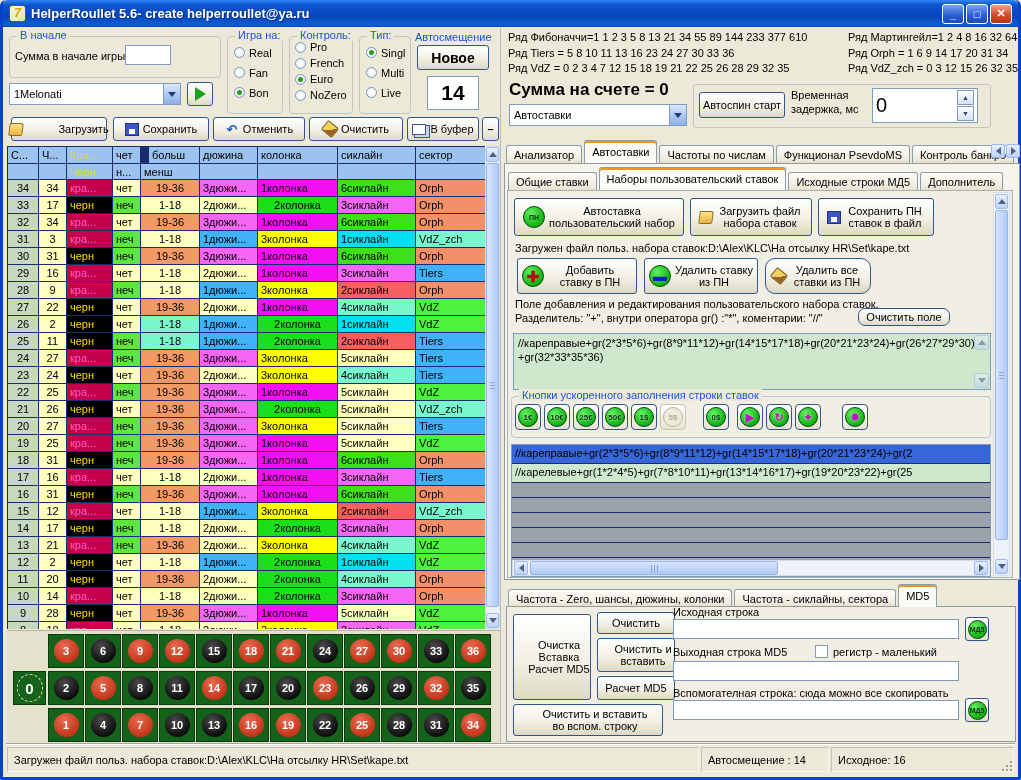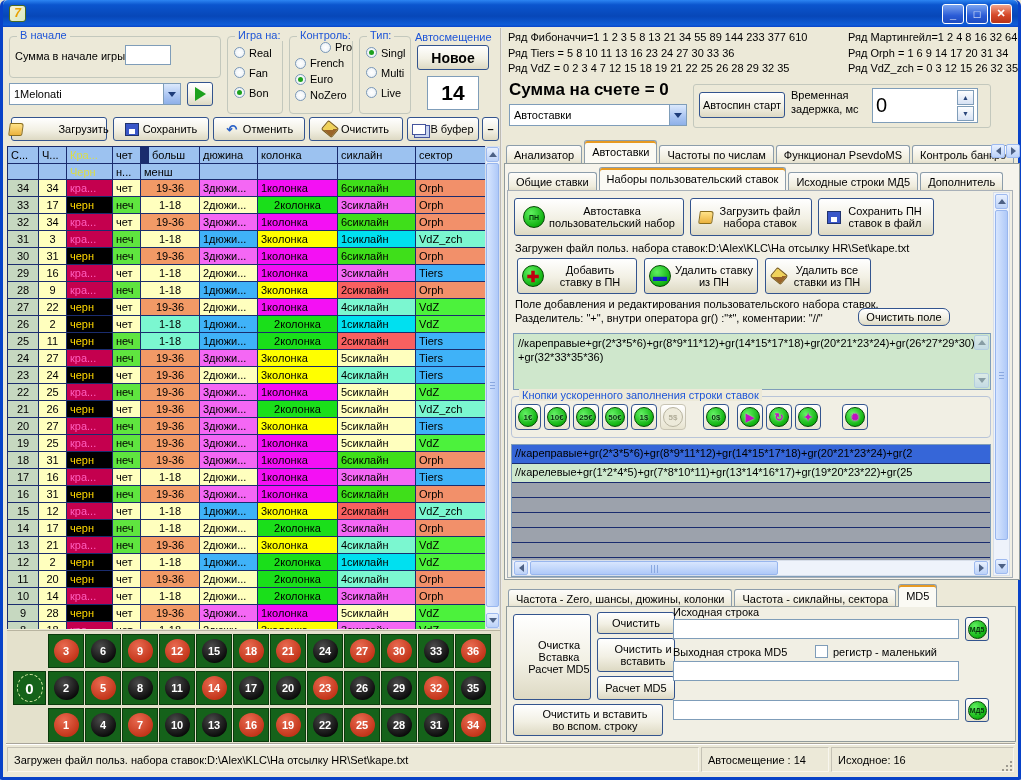--- a/index.html
+++ b/index.html
@@ -116,20 +116,21 @@
   .spinbtn{position:absolute;width:17px;height:15px;background:linear-gradient(180deg,#FDFEFF,#D7E2F4);border:1px solid #7F9DB9;
     display:flex;align-items:center;justify-content:center;font-size:7px;color:#29457A;}
 </style>
 </head>
 <body>
 
 <div class="win">
 
   <div class="titlebar">
     <div class="appico">7</div>
+    <div class="title-text">HelperRoullet 5.6- create helperroullet@ya.ru</div>
     <div class="winbtns">
       <div class="winbtn">_</div>
       <div class="winbtn">□</div>
       <div class="winbtn close">✕</div>
     </div>
   </div>
 
   <div class="grp" style="left:6px;top:36px;width:212px;height:42px;">
     <span class="t">В начале</span>
   </div>
@@ -159,21 +160,21 @@
         </div>
         <div class="radio-row">
           <span class="radio on"></span>
           <span class="rlabel">Bon</span>
         </div>
       </div>
   </div>
   <div class="grp" style="left:286px;top:36px;width:64px;height:78px;">
     <span class="t">Контроль:</span>
     <div style="padding-top:1px;">
-        <div class="radio-row" style="height: 14px; margin: 2px 0px 2px 5px; justify-content: flex-end;">
+        <div class="radio-row" style="height: 14px; margin: 2px 0px 2px 5px;">
           <span class="radio"></span>
           <span class="rlabel">Pro</span>
         </div>
         <div class="radio-row" style="height: 14px; margin: 2px 0px 2px 5px;">
           <span class="radio"></span>
           <span class="rlabel">French</span>
         </div>
         <div class="radio-row" style="height: 14px; margin: 2px 0px 2px 5px;">
           <span class="radio on"></span>
           <span class="rlabel">Euro</span>
@@ -676,21 +677,21 @@
   <div class="lbl" style="left:512px;top:242px;">Загружен файл польз. набора ставок:D:\Alex\KLC\На отсылку HR\Set\kape.txt</div>
 
   <div class="xpbtn" style="left:514px;top:258px;width:120px;height:36px;">
     <span class="greenico" style="color:#C00010;font-size:15px;">✚</span>
     <span style="width:84px;white-space:normal;">Добавить ставку в ПН</span>
   </div>
   <div class="xpbtn" style="left:641px;top:258px;width:114px;height:36px;">
     <span class="greenico" style="color:#1020C0;font-size:14px;">▬</span>
     <span style="width:78px;white-space:normal;">Удалить ставку из ПН</span>
   </div>
-  <div class="xpbtn" style="left:762px;top:258px;width:106px;height:36px;">
+  <div class="xpbtn" style="left:762px;top:258px;width:106px;height:36px;border-radius:10px;">
     <span class="ico ico-clear-brush"></span>
     <span style="width:74px;white-space:normal;">Удалить все ставки из ПН</span>
   </div>
 
   <div class="lbl" style="left:512px;top:298px;">Поле добавления и редактирования пользовательского набора ставок.</div>
   <div class="lbl" style="left:512px;top:312px;">Разделитель: "+", внутри оператора gr() :"*", коментарии: "//"</div>
   <div class="xpbtn" style="left:855px;top:308px;width:92px;height:18px;border-radius:7px;">Очистить поле</div>
 
   <div class="abs" style="left:510px;top:333px;width:478px;height:57px;background:#CFE7CC;border:1px solid #7F9DB9;font-size:11px;padding:2px 4px;white-space:pre-wrap;word-break:break-all;line-height:14px;overflow:hidden;">//кареправые+gr(2*3*5*6)+gr(8*9*11*12)+gr(14*15*17*18)+gr(20*21*23*24)+gr(26*27*29*30)
 +gr(32*33*35*36)</div>
@@ -795,20 +796,21 @@
   <input class="inp" style="left: 670px; top: 619px; width: 286px; height: 20px;" value="">
   <div class="md5btn" style="left:962px;top:617px;">
       <span class="greenico" style="width:19px;height:19px;">МД5</span>
     </div>
 
   <div class="lbl" style="left:670px;top:646px;">Выходная строка MD5</div>
   <div class="checkbox" style="left:812px;top:645px;"></div>
   <div class="lbl" style="left:830px;top:646px;">регистр  - маленький</div>
   <input class="inp" style="left: 670px; top: 661px; width: 286px; height: 20px;" value="">
 
+  <div class="lbl" style="left:670px;top:687px;">Вспомогателная строка: сюда можно все скопировать</div>
   <input class="inp" style="left: 670px; top: 700px; width: 286px; height: 20px;" value="">
   <div class="md5btn" style="left:962px;top:698px;">
       <span class="greenico" style="width:19px;height:19px;">МД5</span>
     </div>
 
   <div id="statusbar">
     <div class="stcell" style="width:692px;">Загружен файл польз. набора ставок:D:\Alex\KLC\На отсылку HR\Set\kape.txt</div>
     <div class="stcell" style="width:128px;">Автосмещение : 14</div>
     <div class="stcell" style="flex:1;">Исходное: 16</div>
     <div style="position:absolute;right:2px;bottom:2px;width:12px;height:12px;background:

